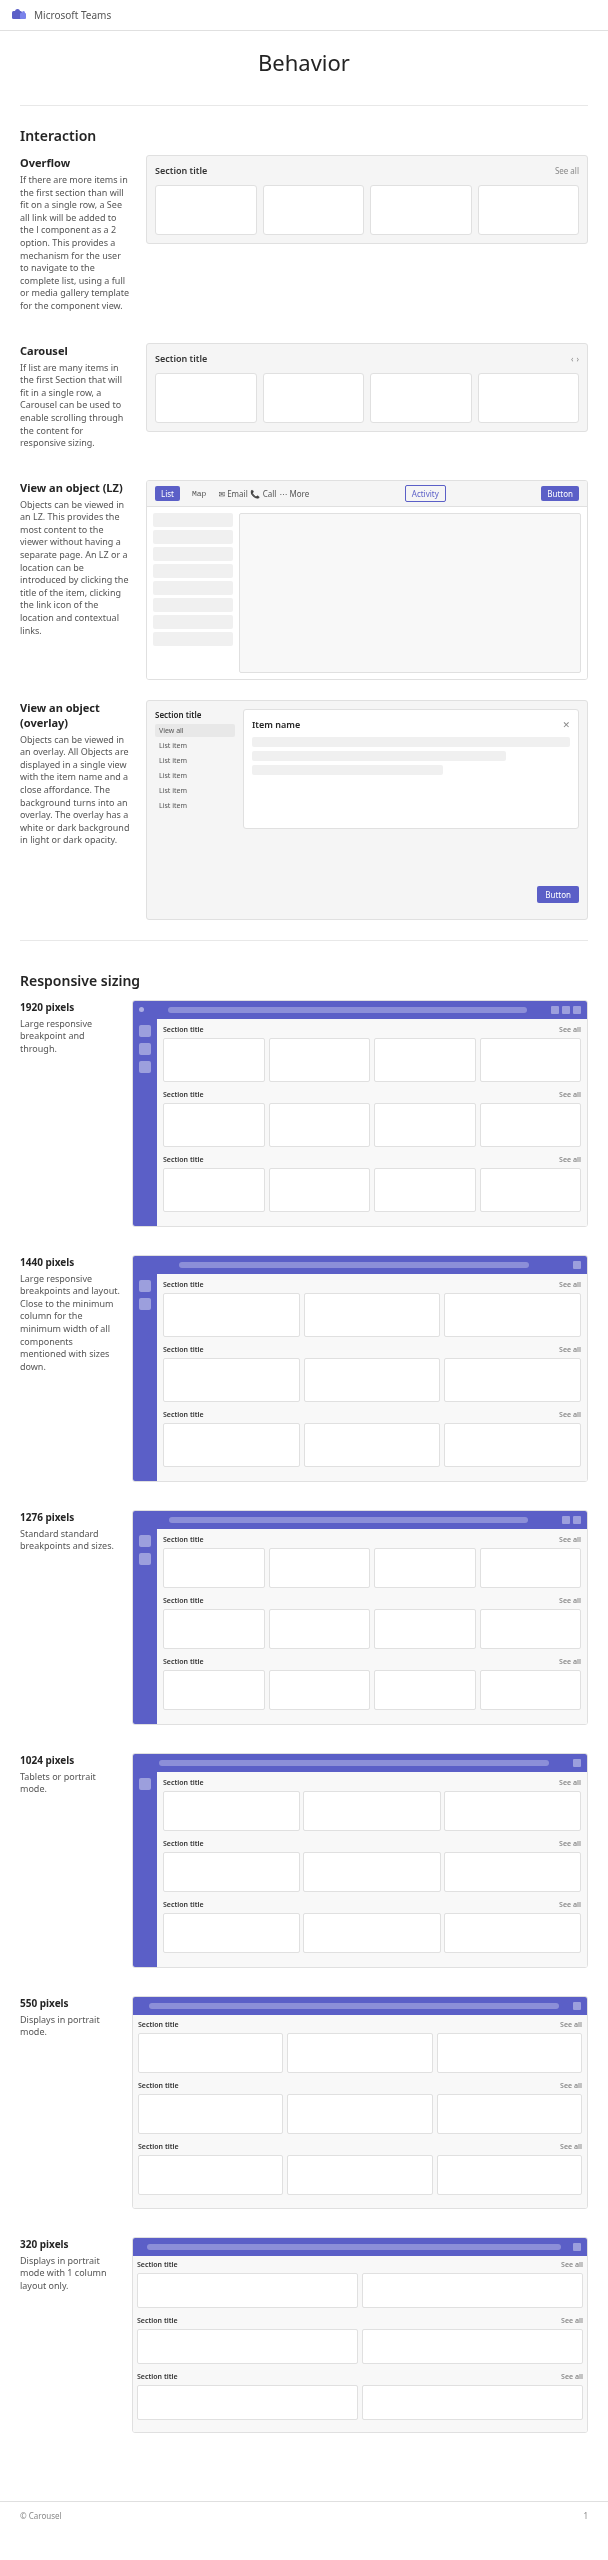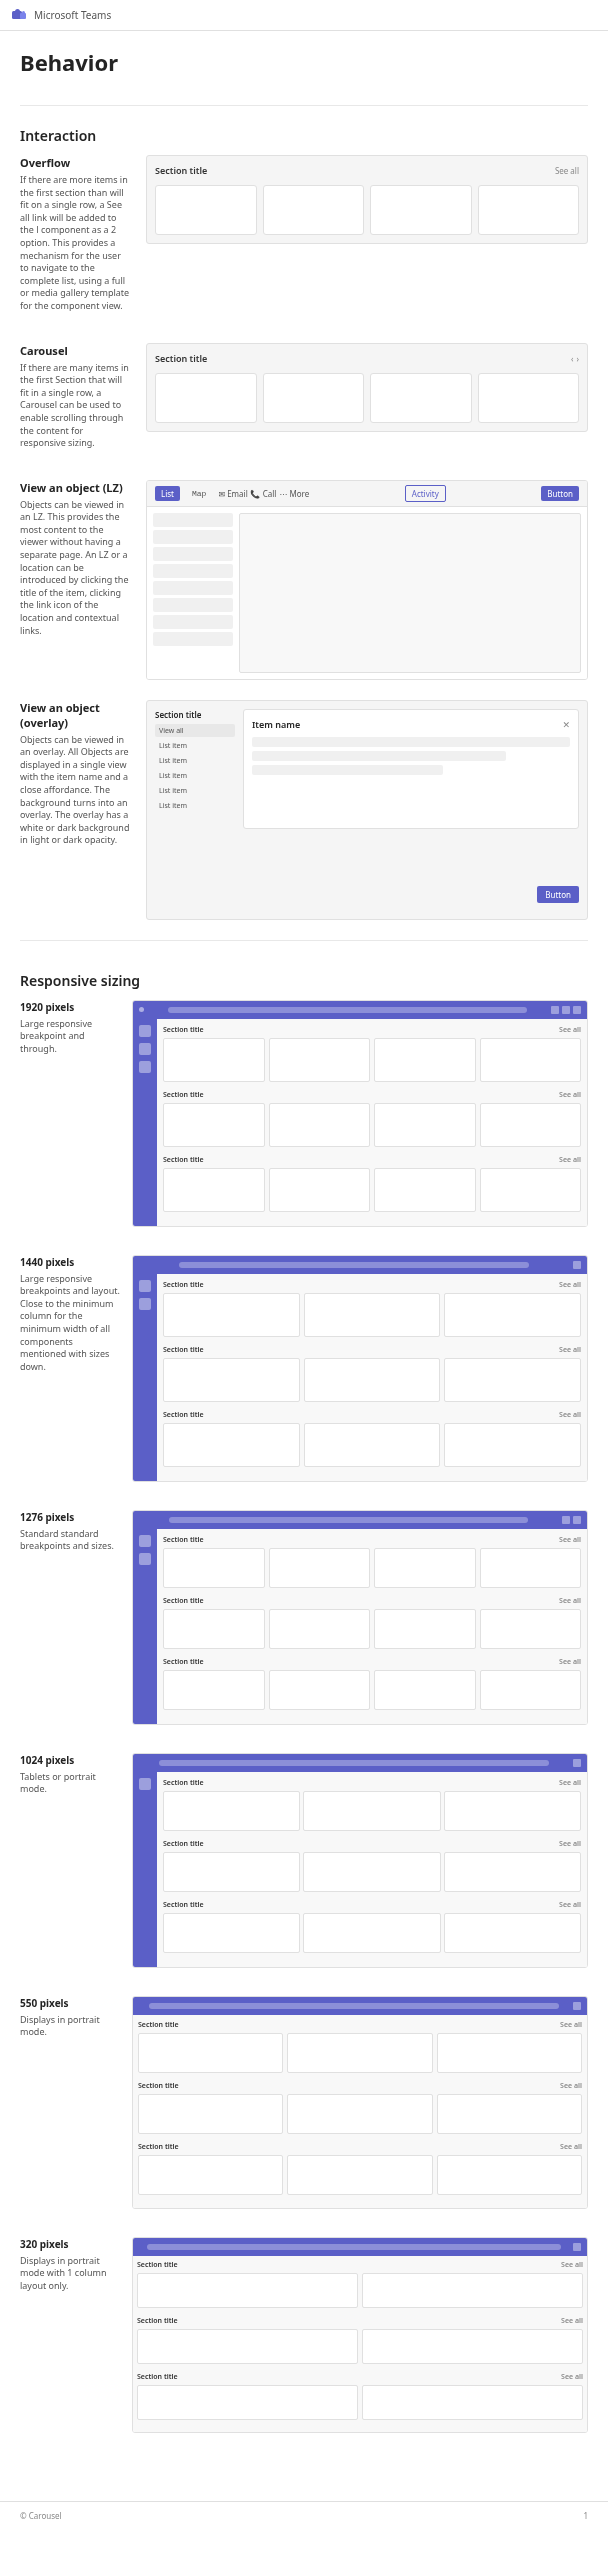--- a/index.html
+++ b/index.html
@@ -22,22 +22,23 @@
     .teams-logo { width: 18px; height: 18px; }
     .teams-logo svg { width: 18px; height: 18px; }
 
     
     .page-content {
       padding: 16px 20px 40px 20px;
     }
 
     .page-title {
       font-size: 22px;
-      font-weight: 700;
+      font-weight: 400;
       margin-bottom: 28px;
+      text-align: center;
     }
 
     
     .section-title {
       font-size: 14px;
       font-weight: 600;
       margin-bottom: 10px;
       margin-top: 20px;
     }
 
@@ -477,21 +478,21 @@
             <div class="card"></div>
             <div class="card"></div>
           </div>
         </div>
       </div>
     </div>
 
     <div class="interaction-row sub-section">
       <div class="interaction-desc">
         <div class="sub-title">Carousel</div>
-        <div class="description">If there are many items in the first Section that will fit in a single row, a Carousel can be used to enable scrolling through the content for responsive sizing.</div>
+        <div class="description">If list are many items in the first Section that will fit in a single row, a Carousel can be used to enable scrolling through the content for responsive sizing.</div>
       </div>
       <div class="interaction-demo">
         <div class="wireframe-box">
           <div class="wireframe-header">
             <span class="wireframe-section-title">Section title</span>
             <div class="carousel-nav">
               <span class="nav-arrow">‹</span>
               <span class="nav-arrow">›</span>
             </div>
           </div>

